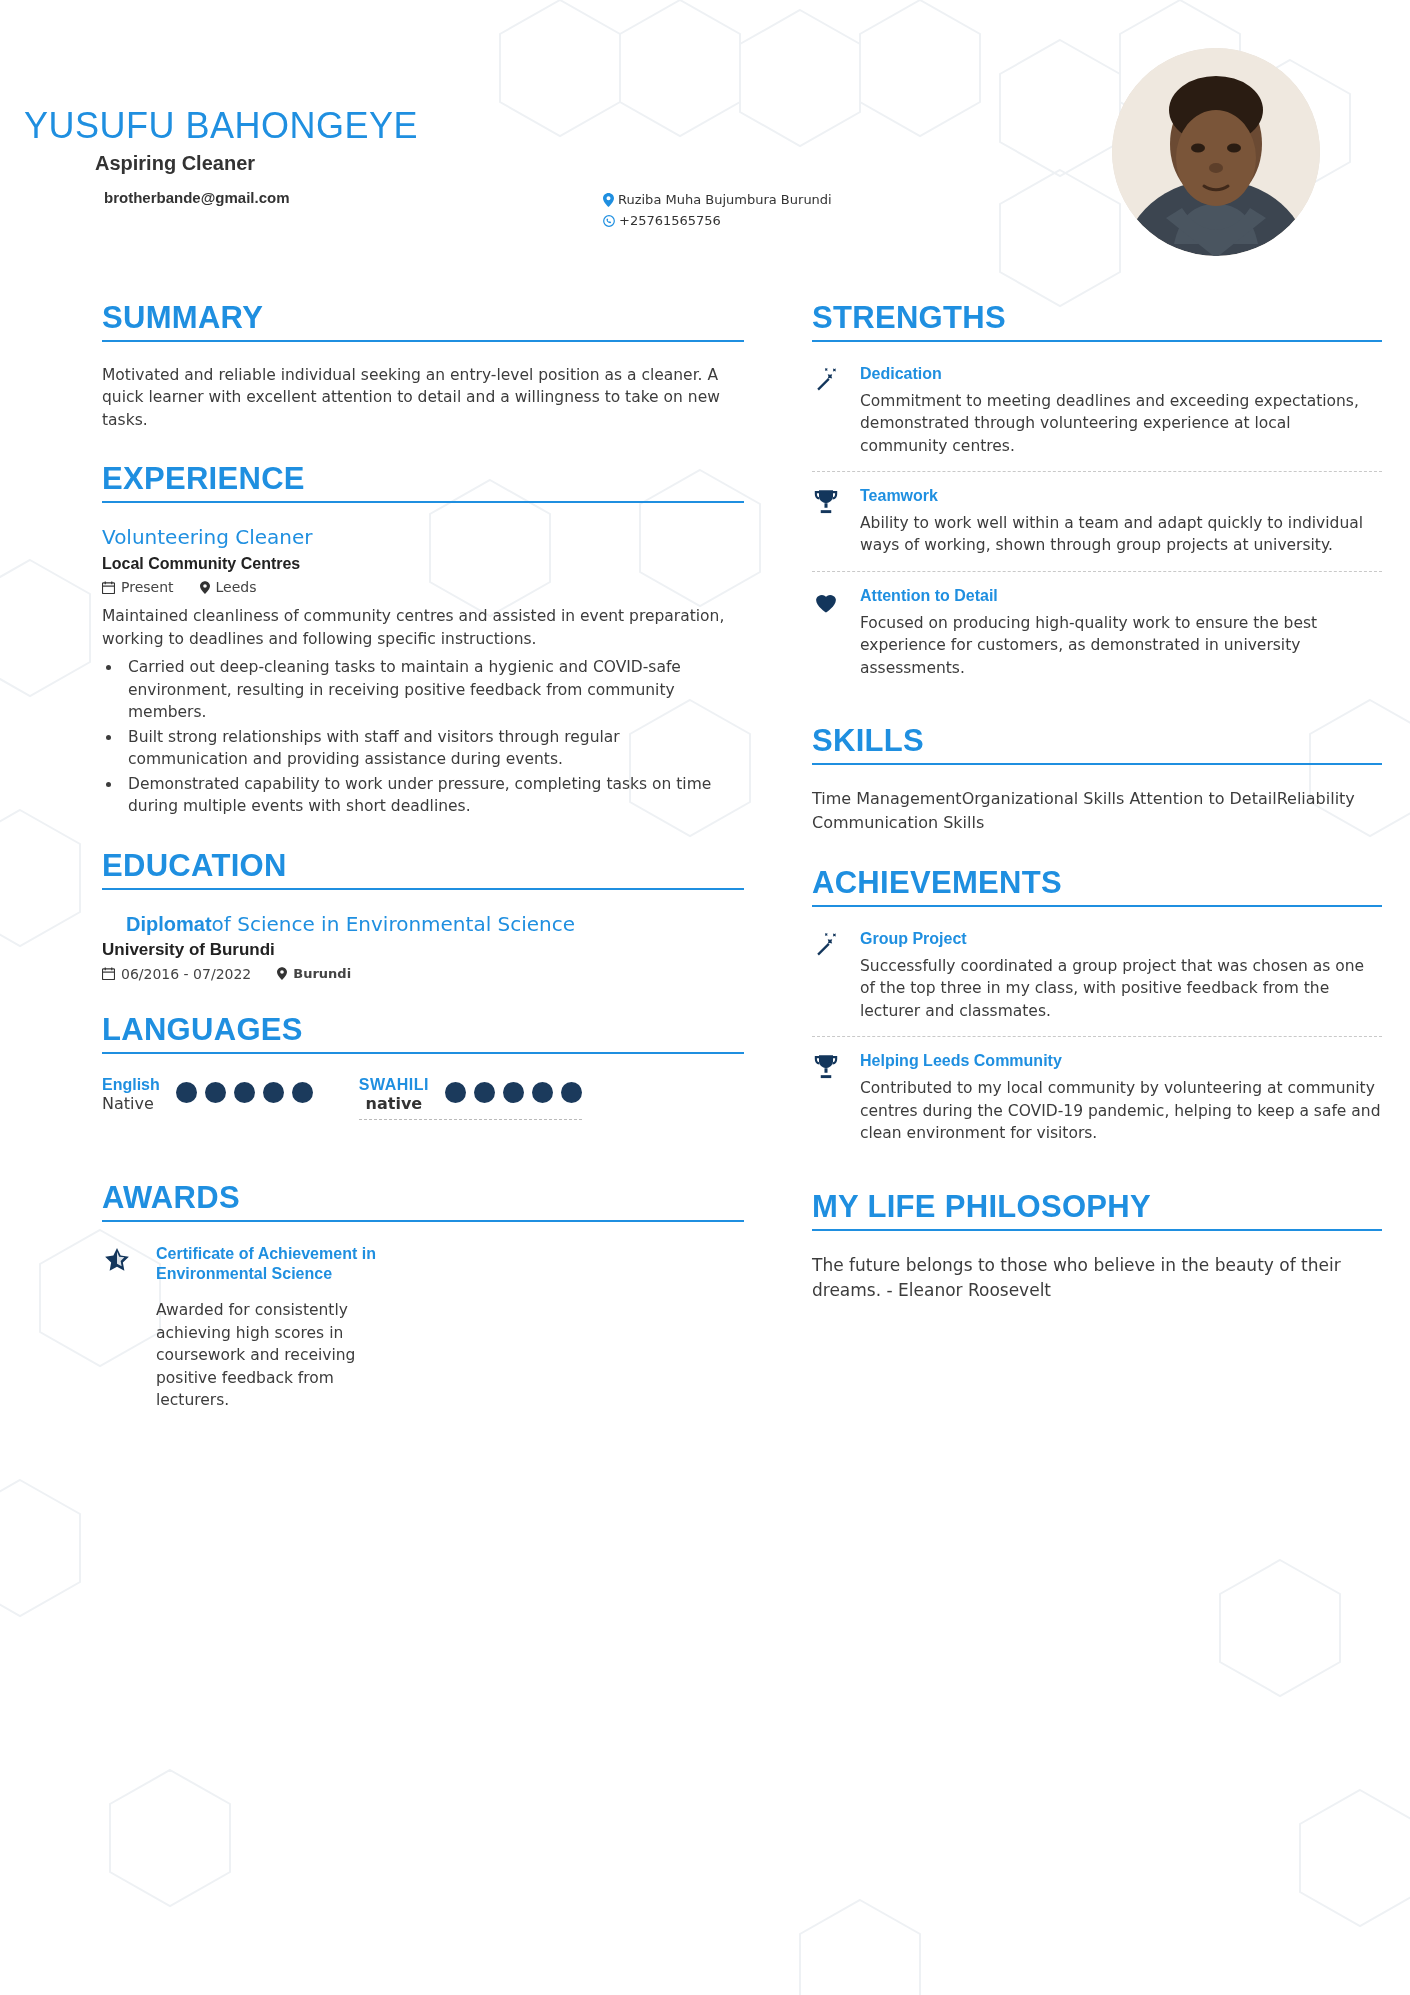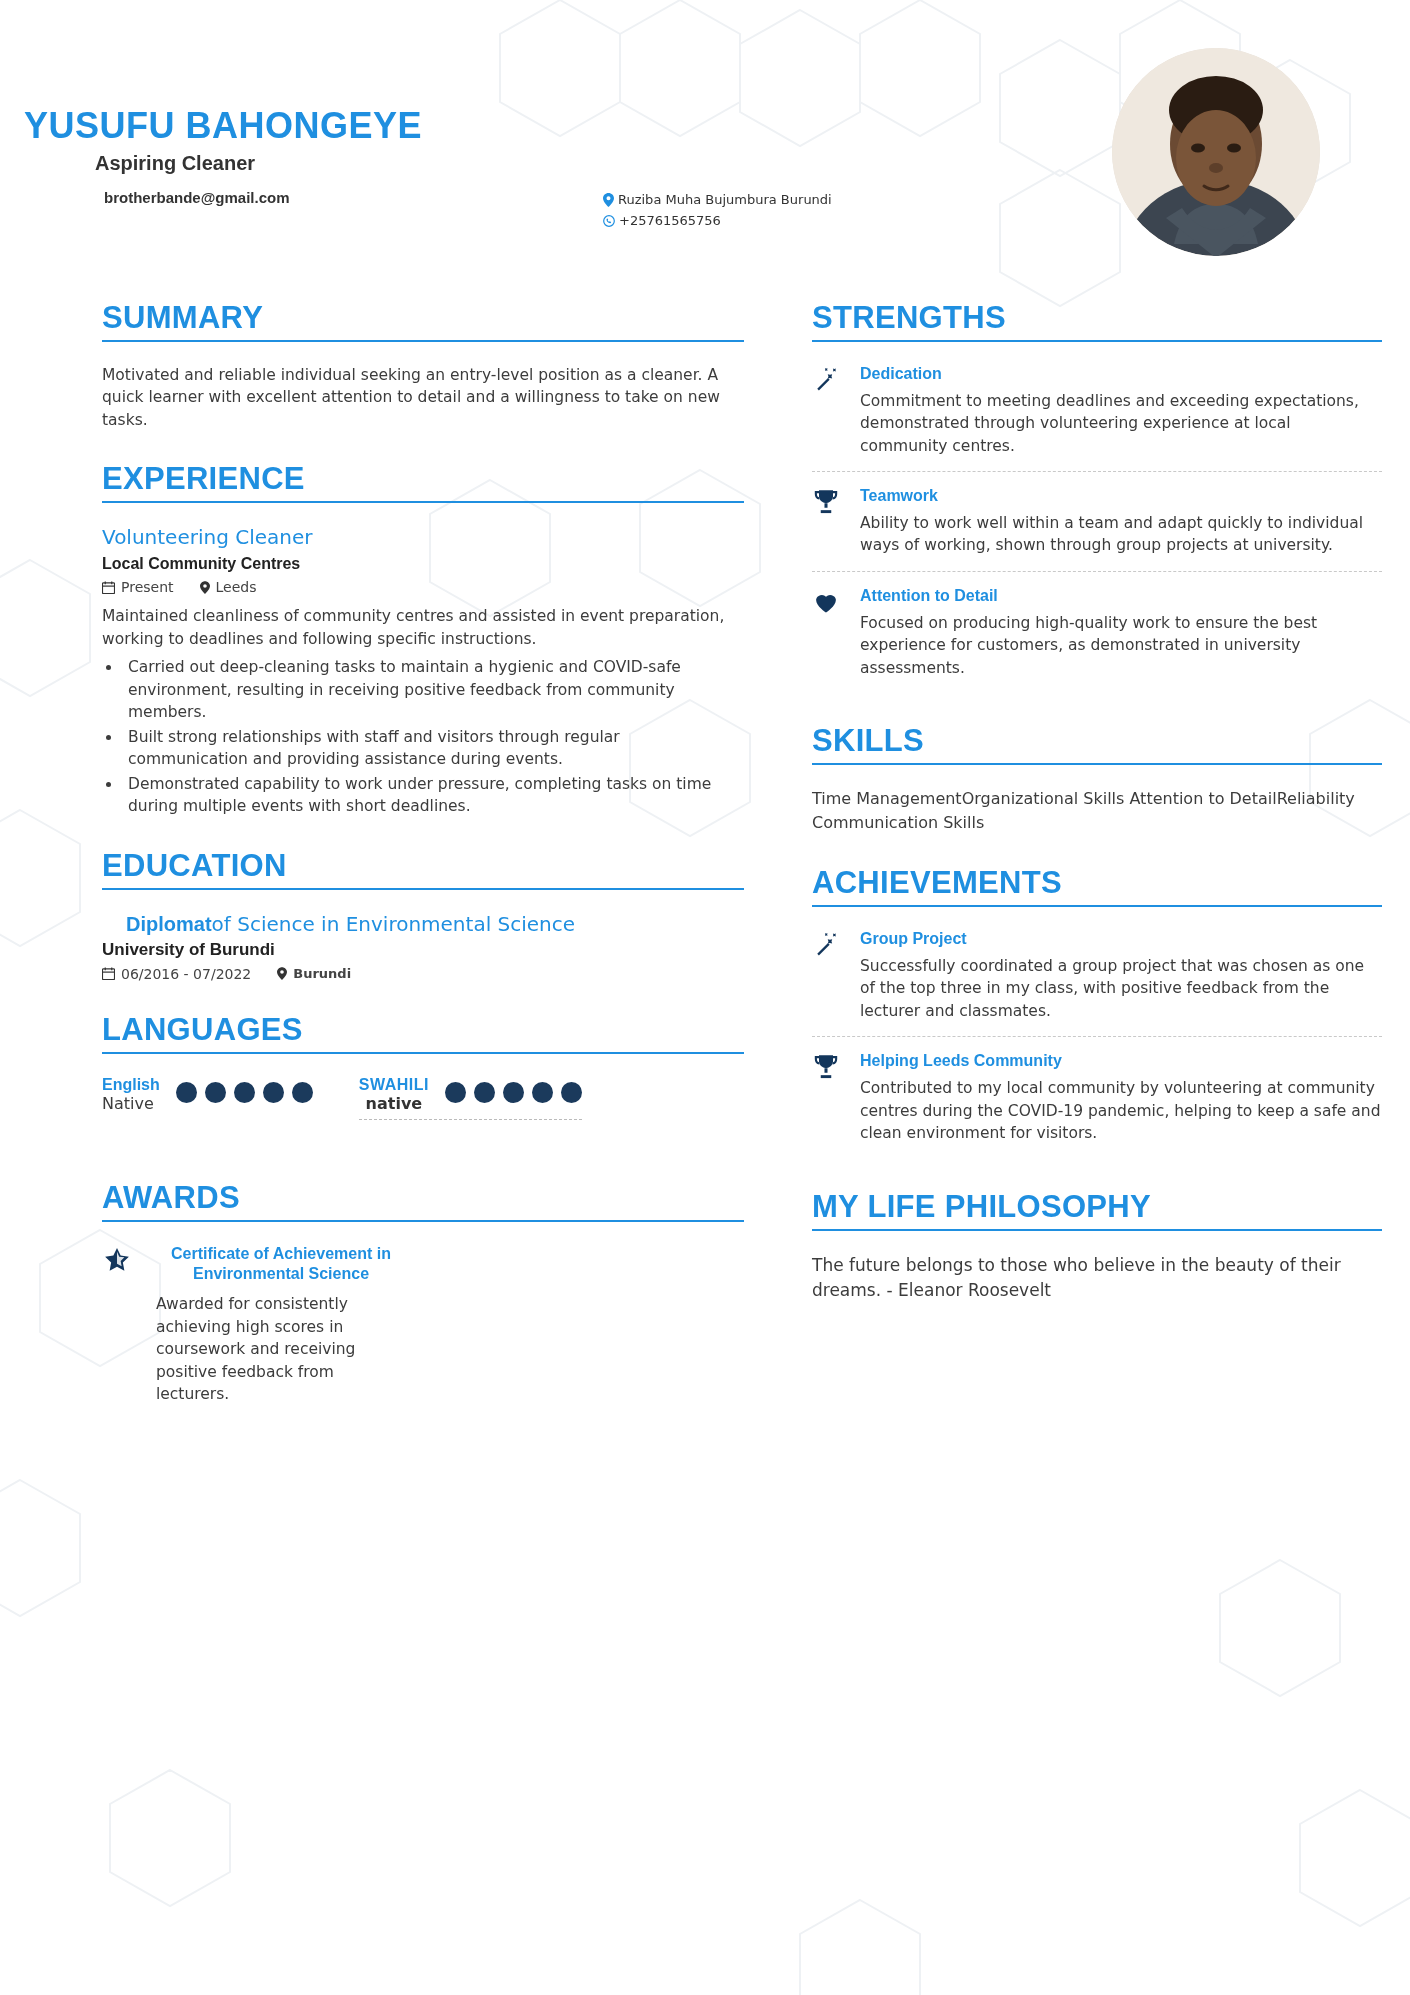--- a/index.html
+++ b/index.html
@@ -33,21 +33,21 @@
   
   .header {
     position: relative;
     height: 300px;
   }
   .name {
     position: absolute;
     left: 24px;
     top: 105px;
     font-size: 36px;
-    font-weight: bold;
+    font-weight: normal;
     color: #1f8fe0;
     letter-spacing: 0.5px;
     font-family: "Liberation Sans", sans-serif;
   }
   .job-title {
     position: absolute;
     left: 95px;
     top: 152px;
     font-size: 20px;
     font-weight: bold;
@@ -201,23 +201,22 @@
   .skills-text { font-size: 16px; line-height: 1.5; color: #3c3c3c; }
 
   
   .award-entry { display: flex; gap: 14px; }
   .award-entry .ent-icon { width: 40px; flex: 0 0 40px; color: #13365c; padding-top: 2px; }
   .award-title {
     font-size: 16px;
     font-weight: bold;
     color: #1f8fe0;
     line-height: 1.3;
-    margin-bottom: 8px;
-    font-family: "Liberation Sans", sans-serif;
-    text-align: center;
+    margin-bottom: 14px;
+    font-family: "Liberation Sans", sans-serif;
   }
   .award-desc { font-size: 15.5px; line-height: 1.45; color: #3c3c3c; }
 
   .philosophy { font-size: 17px; line-height: 1.5; color: #3c3c3c; }
 </style>
 </head>
 <body>
 
 <svg class="hex-bg" width="1410" height="1995" viewBox="0 0 1410 1995">
   <g fill="none" stroke="#eef1f4" stroke-width="2">

